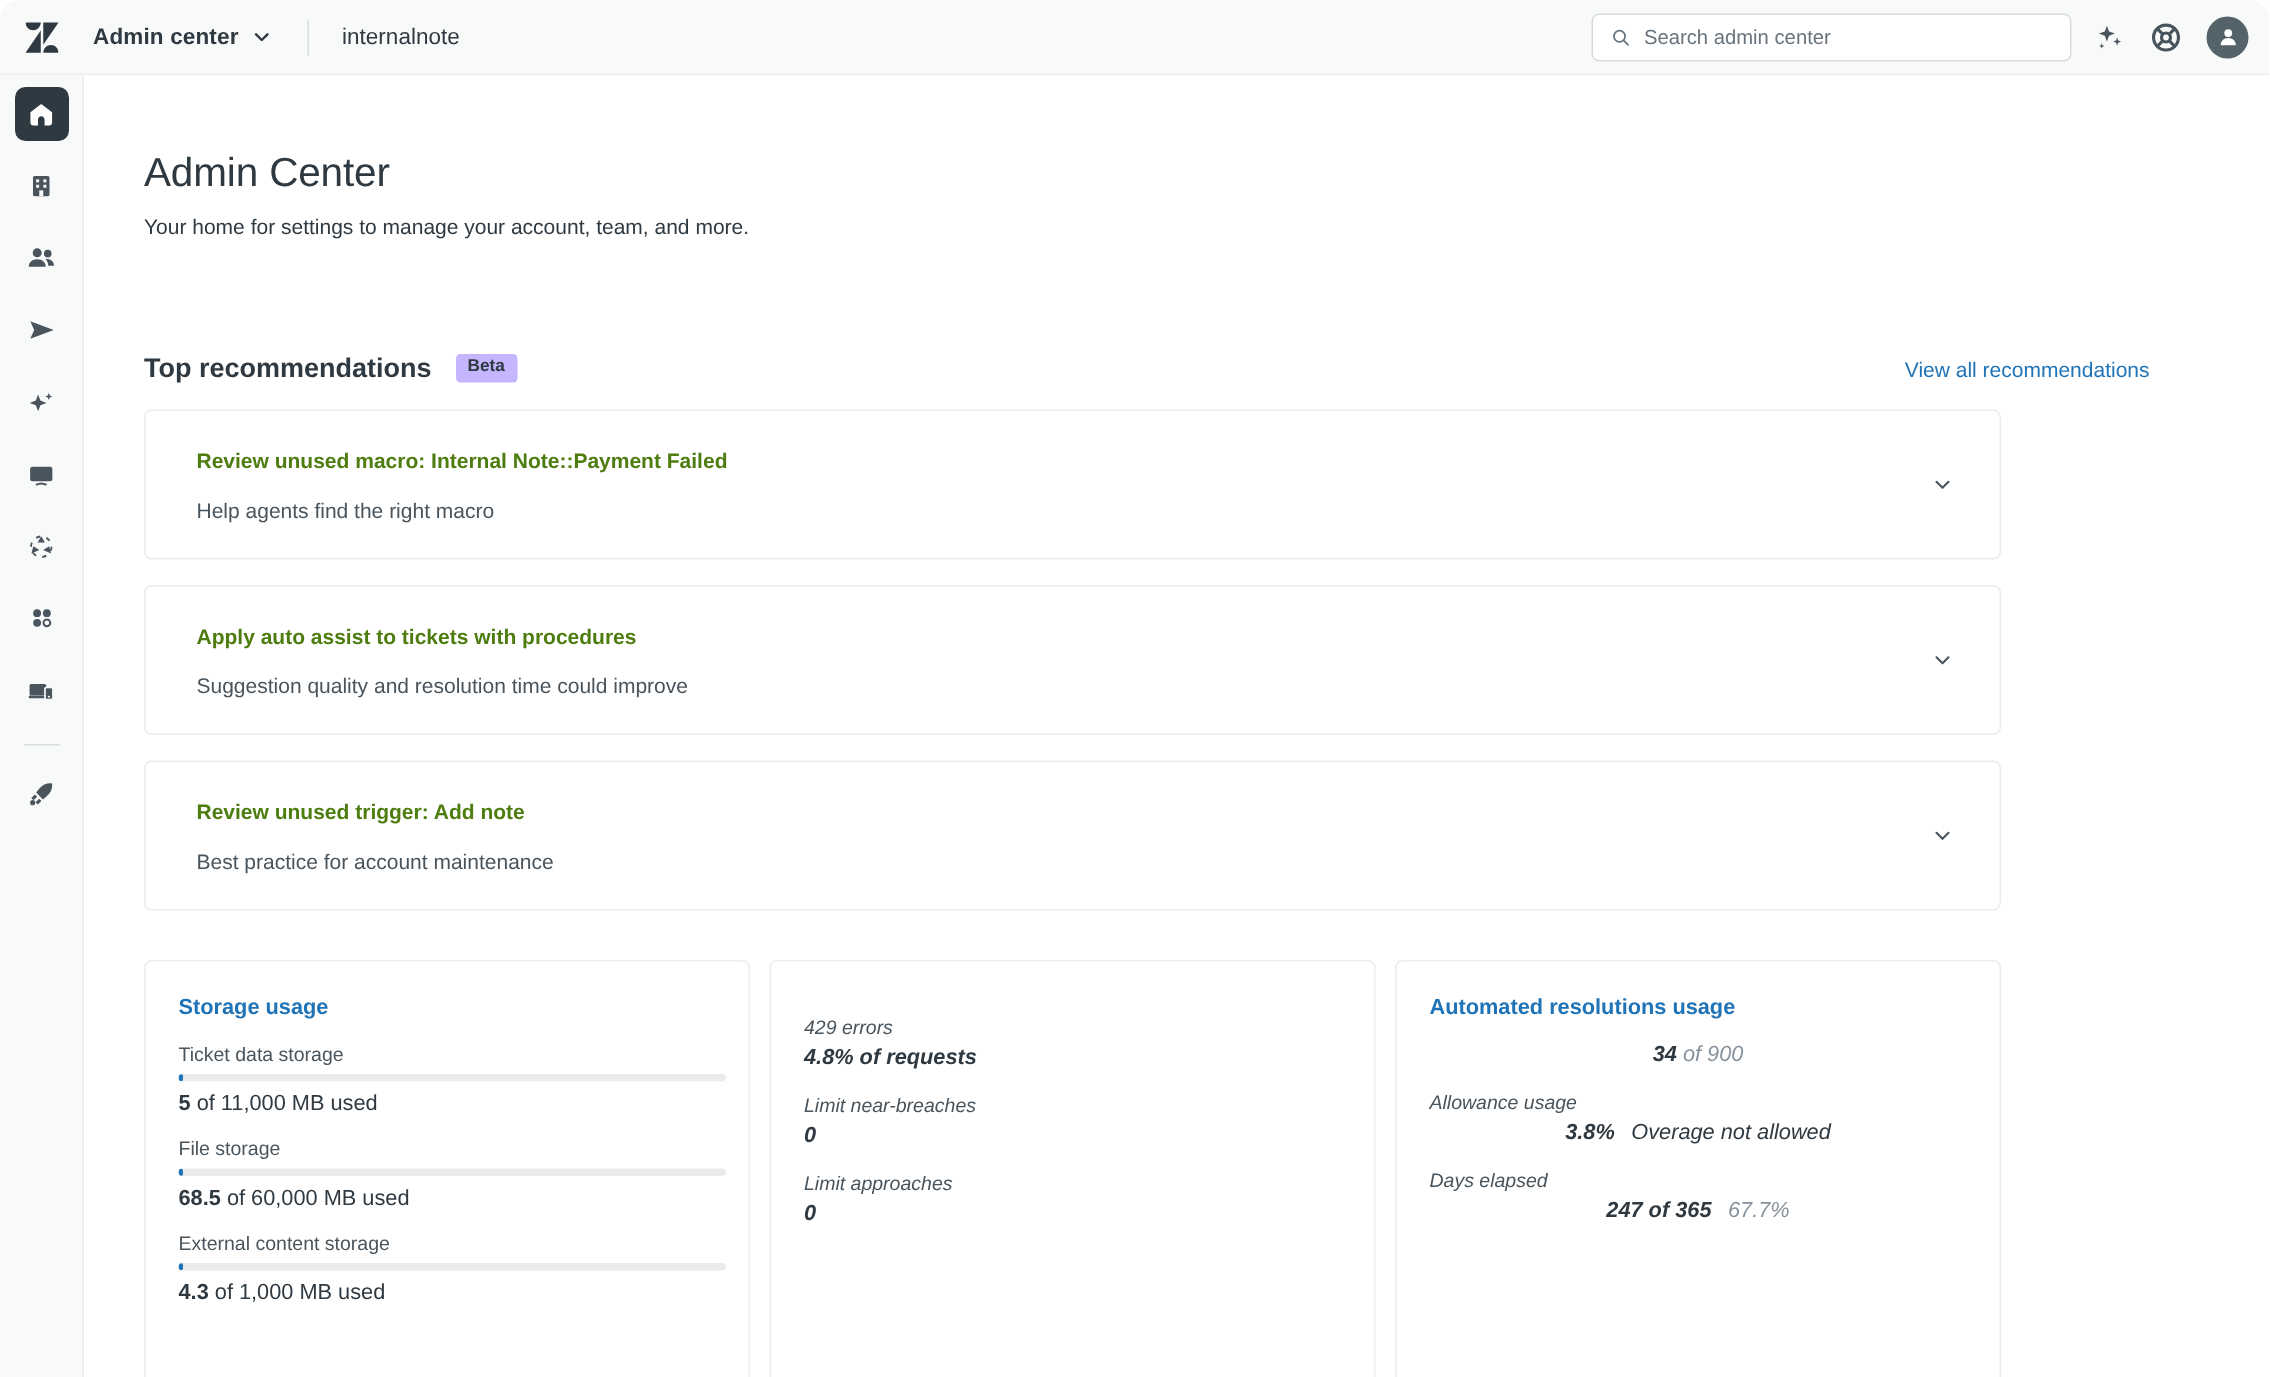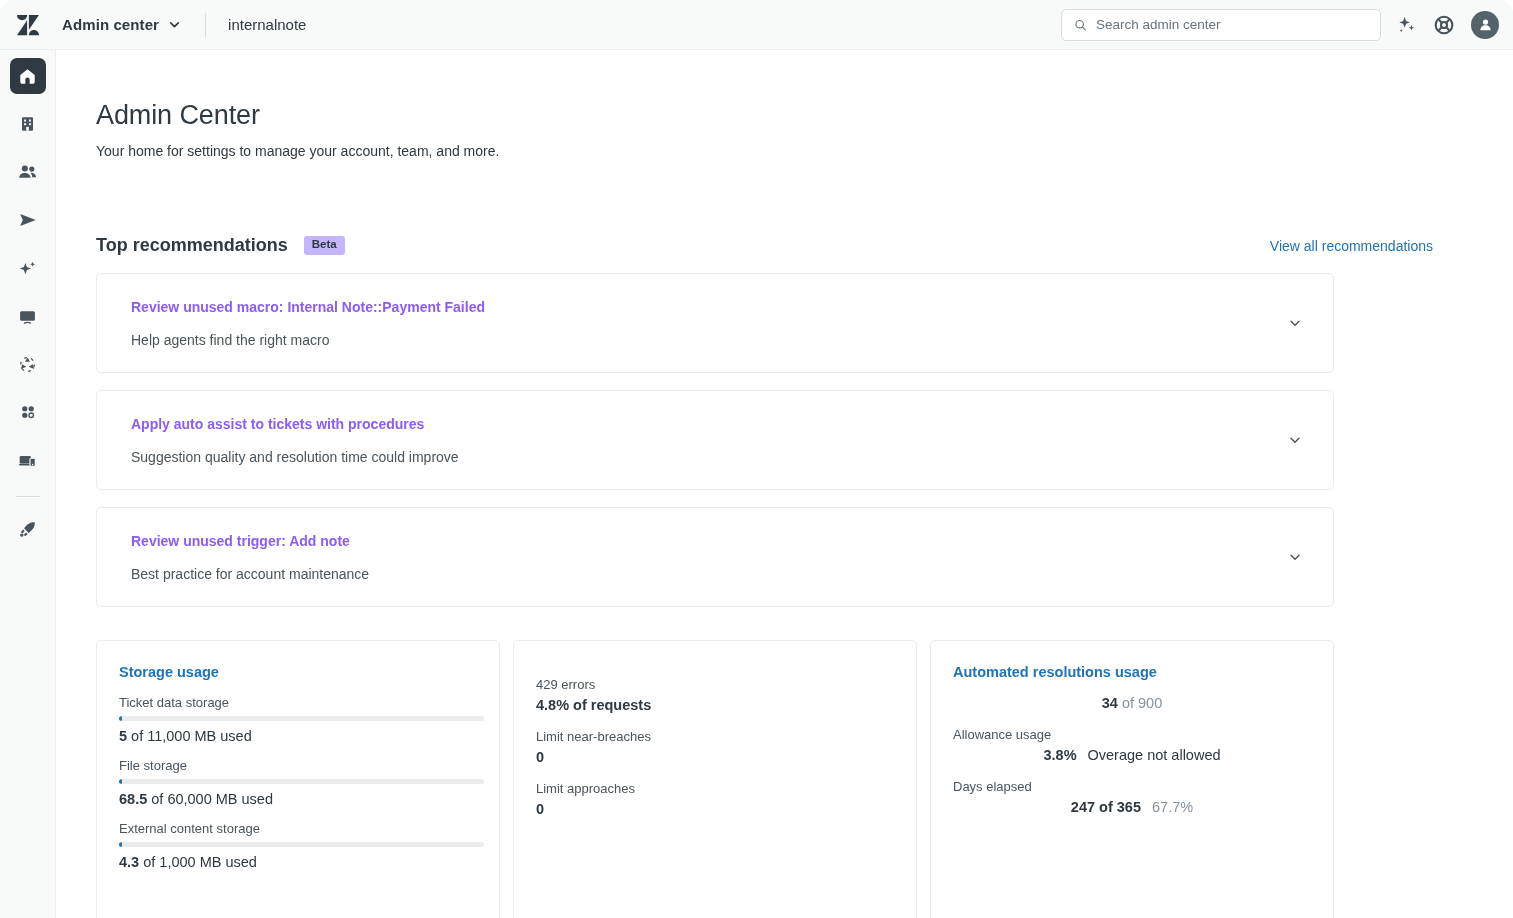--- a/index.html
+++ b/index.html
@@ -214,21 +214,21 @@
     display: flex;
     align-items: center;
     padding: 20px 24px 20px 34px;
     cursor: pointer;
   }
   .rec-card:first-of-type { margin-top: 30px; }
   .rec-card-body { flex: 1 1 auto; }
   .rec-card-title {
     font-size: 14px;
     font-weight: 700;
-    color: #8b5cf6;
+    color: #4d7c0f;
   }
   .rec-card-desc {
     font-size: 14px;
     color: #49545c;
     margin-top: 17px;
   }
   .rec-chev {
     flex: 0 0 auto;
     width: 28px; height: 28px;
     display: flex; align-items: center; justify-content: center;
@@ -281,21 +281,21 @@
     background: #1f73b7;
     border-radius: 3px;
   }
   .metric-value {
     font-size: 14.5px;
     color: #2f3941;
     margin-top: 7px;
   }
   .metric-value b { font-weight: 700; }
 
-  .stat-block { margin-top: 16px; }
+  .stat-block { margin-top: 16px; font-style: italic; }
   .stat-block:first-of-type { margin-top: 14px; }
   .stat-label { font-size: 13px; color: #49545c; }
   .stat-value {
     font-size: 14.5px;
     font-weight: 700;
     color: #2f3941;
     margin-top: 5px;
   }
 
   .ar-line { font-size: 14.5px; color: #2f3941; margin-top: 5px; text-align: center; }

